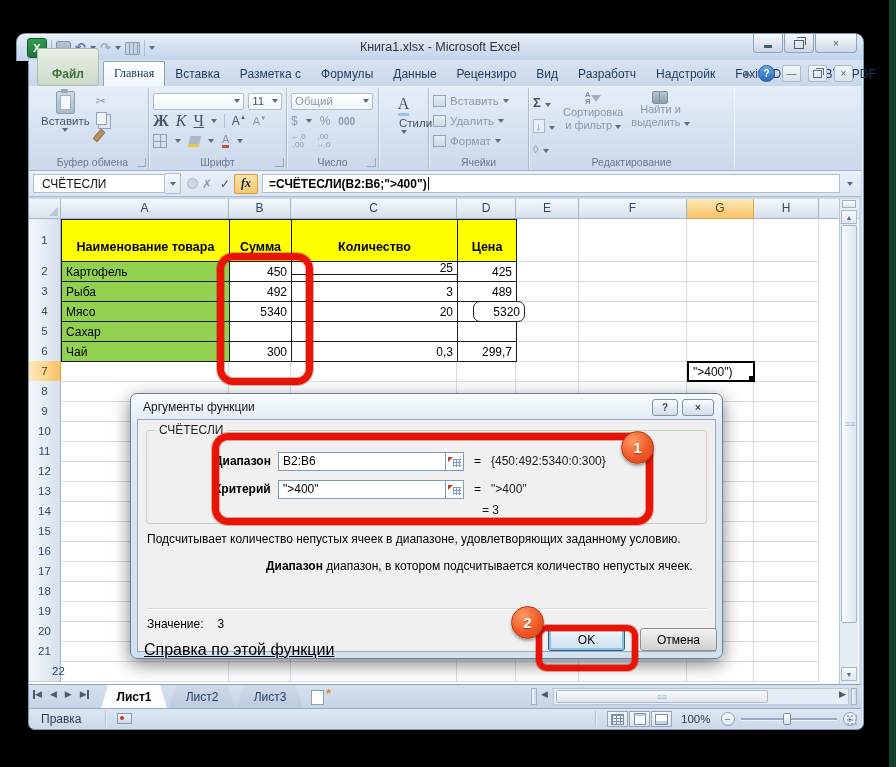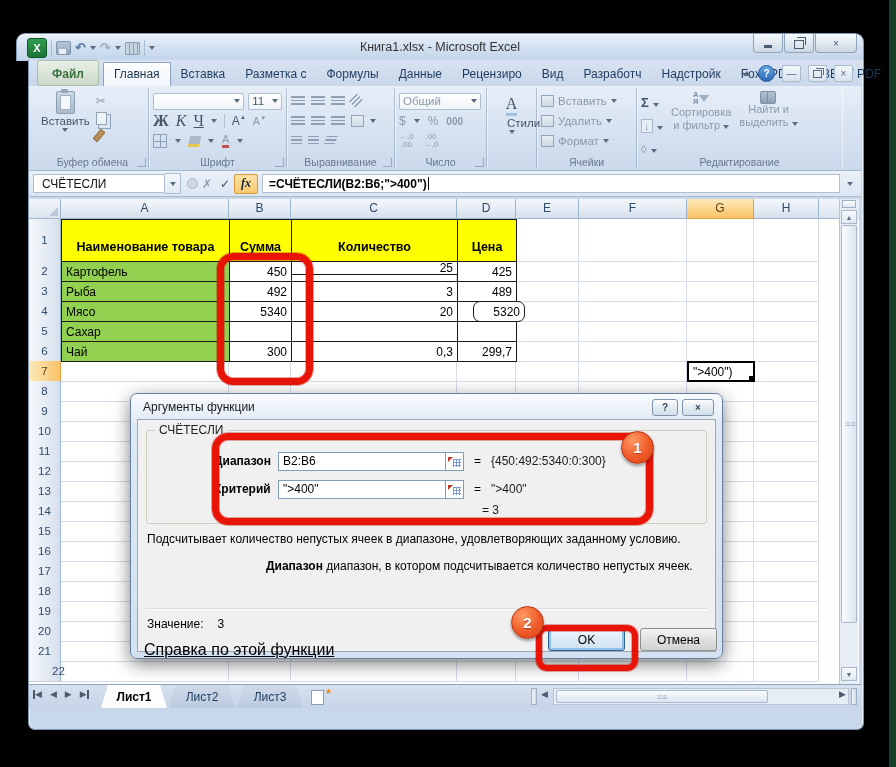--- a/index.html
+++ b/index.html
@@ -37,23 +37,23 @@
   #winbody{position:absolute;left:28px;top:60px;width:834px;height:669px;
     background:#c9d7ea;border:1px solid #8097b1;border-top:none;border-radius:0 0 7px 7px;
     box-shadow:inset 1px 0 0 #e9f0f8, inset -1px 0 0 #e9f0f8;}
 
   
   #tabrow{position:absolute;left:29px;top:60px;width:832px;height:26px;
     background:linear-gradient(#d8e3f2,#c8d7ea);}
   #tabstrip{position:absolute;left:8px;top:2px;display:flex;align-items:flex-end;height:24px;}
   .rtab{padding:4px 10px 5px;font-size:12px;color:#1e3a5f;white-space:nowrap;}
   .rtab.file{background:linear-gradient(#e9efe5,#ccd9ca);border:1px solid #aabfa8;border-radius:3px;
-    color:#39723f;margin-right:4px;padding:6px 14px 4px;font-weight:bold;}
+    color:#39723f;margin-right:4px;padding:18px 14px 4px;font-weight:bold;}
   .rtab.active{background:linear-gradient(#fdfeff,#f1f6fb);border:1px solid #8ba3c1;border-bottom:none;
-    border-radius:2px 2px 0 0;color:#17334f;}
+    border-radius:2px 2px 0 0;color:#17334f;font-family:Liberation Serif, serif;}
   #tabrow-controls{position:absolute;right:8px;top:5px;display:flex;align-items:center;gap:7px;}
   .caret-up{width:0;height:0;border-left:4px solid transparent;border-right:4px solid transparent;border-bottom:5px solid #5a6b80;}
   .help-circ{width:15px;height:15px;border-radius:50%;background:linear-gradient(#63a7e4,#2e69b5);
     border:1px solid #275a9c;color:#fff;font-size:10px;font-weight:bold;display:flex;align-items:center;justify-content:center;}
   .mini-btn{width:17px;height:15px;display:flex;align-items:center;justify-content:center;color:#5a6b80;font-size:10px;
     border:1px solid #a9bacd;border-radius:2px;background:linear-gradient(#f2f7fb,#d9e3ee);}
   .ic-rest2{width:7px;height:6px;border:1px solid #5a6b80;position:relative;}
   .ic-rest2:before{content:"";position:absolute;left:2px;top:-3px;width:7px;height:6px;border:1px solid #5a6b80;border-bottom:none;border-left:none;}
 
   
@@ -341,42 +341,20 @@
           <span class="caret"></span>
         <span class="a-fill"></span>
           <span class="caret"></span>
         <span class="dim a-red" style="font-size:11px;">А</span>
           <span class="caret"></span>
       </div>
       <div class="rlabel">Шрифт</div>
       <div class="dlauncher"></div>
     </div>
 
-    <div class="rgroup" style="width:108px;">
-      <div class="rrow" style="gap:6px;">
-        <span class="stripes"></span>
-        <span class="stripes"></span>
-        <span class="stripes"></span>
-        <span class="stripes sm" style="transform:rotate(-45deg);"></span>
-      </div>
-      <div class="rrow" style="gap:6px;">
-        <span class="stripes"></span>
-        <span class="stripes"></span>
-        <span class="stripes"></span>
-        <span class="cells-ic"></span>
-        <span class="caret"></span>
-      </div>
-      <div class="rrow" style="gap:6px;">
-        <span class="stripes sm"></span>
-        <span class="stripes sm"></span>
-        <span class="stripes sm" style="transform:skewX(-20deg);"></span>
-      </div>
-      <div class="rlabel">Выравнивание</div>
-      <div class="dlauncher"></div>
-    </div>
 
     <div class="rgroup" style="width:92px;">
       <div class="rrow">
         <div class="ribbon-select" style="width:82px;">
           <span>Общий</span>
             <span class="caret"></span>
         </div>
       </div>
       <div class="rrow" style="gap:8px;">
         <span class="dim" style="font-size:12px;">$</span>
@@ -600,20 +578,44 @@
     <span class="hs-btn" style="left:512px;">◀</span>
     <div id="hscroll-track">
       <div id="hscroll-thumb">
           <span>≡≡</span>
         </div>
     </div>
     <span class="hs-btn" style="left:810px;">▶</span>
     <div id="hsplit2"></div>
   </div>
 
+  <div id="statusbar">
+    <div id="mode-text">Правка</div>
+    <div class="sb-sep" style="left:76px;"></div>
+    <div id="macro-ic"></div>
+    <div class="sb-sep" style="left:566px;"></div>
+    <div id="viewbtns">
+      <span class="vbtn">
+          <span class="v-grid"></span>
+        </span>
+      <span class="vbtn">
+          <span class="v-page"></span>
+        </span>
+      <span class="vbtn">
+          <span class="v-break"></span>
+        </span>
+    </div>
+    <div id="zoom-pct">100%</div>
+    <span class="zoom-circ" style="left:692px;">−</span>
+    <div id="zoom-track"></div>
+    <div id="zoom-tick"></div>
+    <div id="zoom-thumb"></div>
+    <span class="zoom-circ" style="left:814px;">+</span>
+    <div id="resize-grip"></div>
+  </div>
 
   <div id="dialog">
     <div id="dlg-title">Аргументы функции</div>
     <div id="dlg-controls">
       <span class="dlg-btn-sm" style="width:26px;">?</span>
       <span class="dlg-btn-sm" style="width:32px;">×</span>
     </div>
     <div id="dlg-client">
       <div id="groupbox">
         <div id="groupbox-label">СЧЁТЕСЛИ</div>

